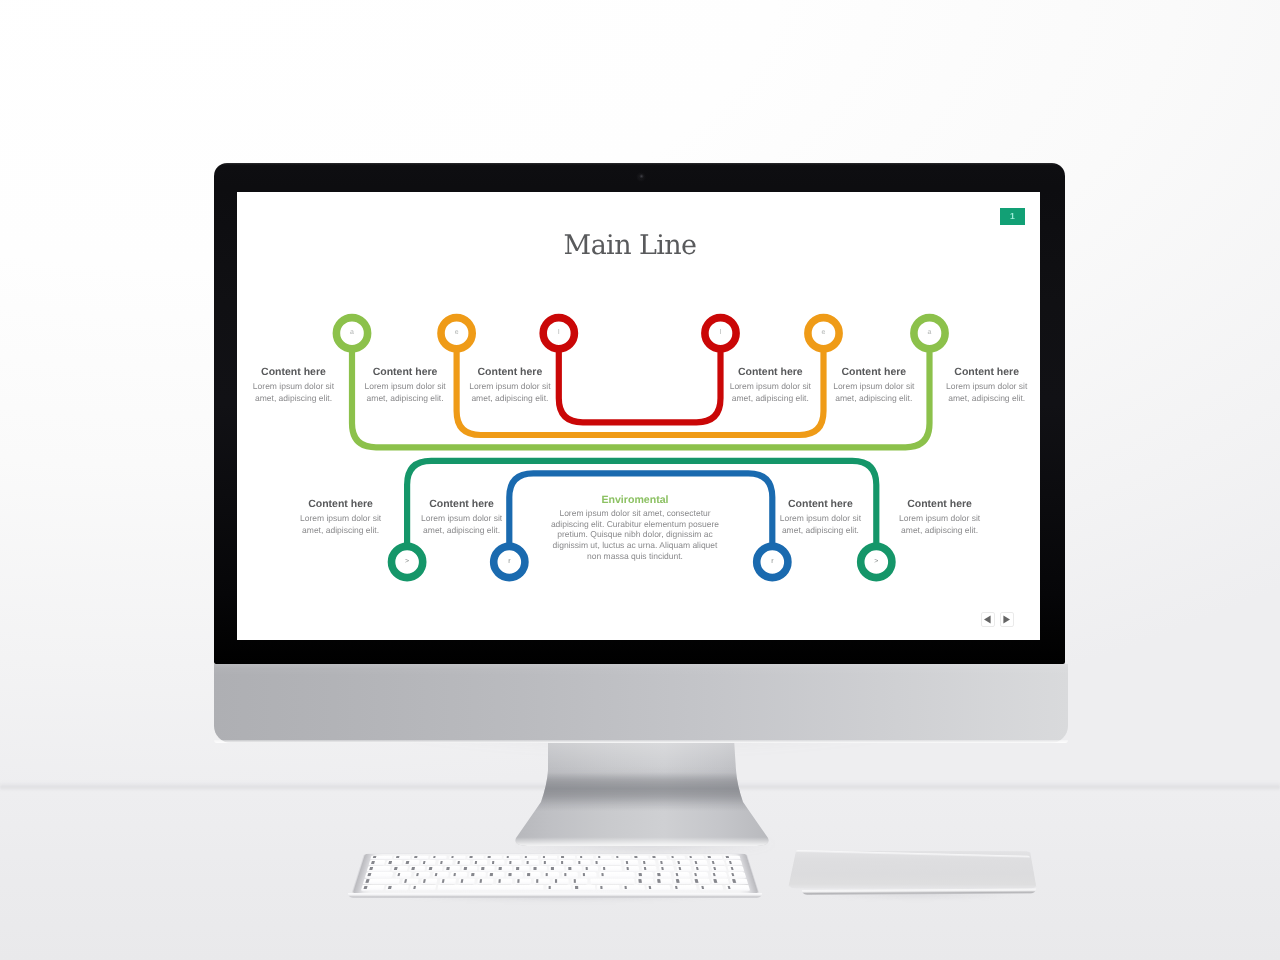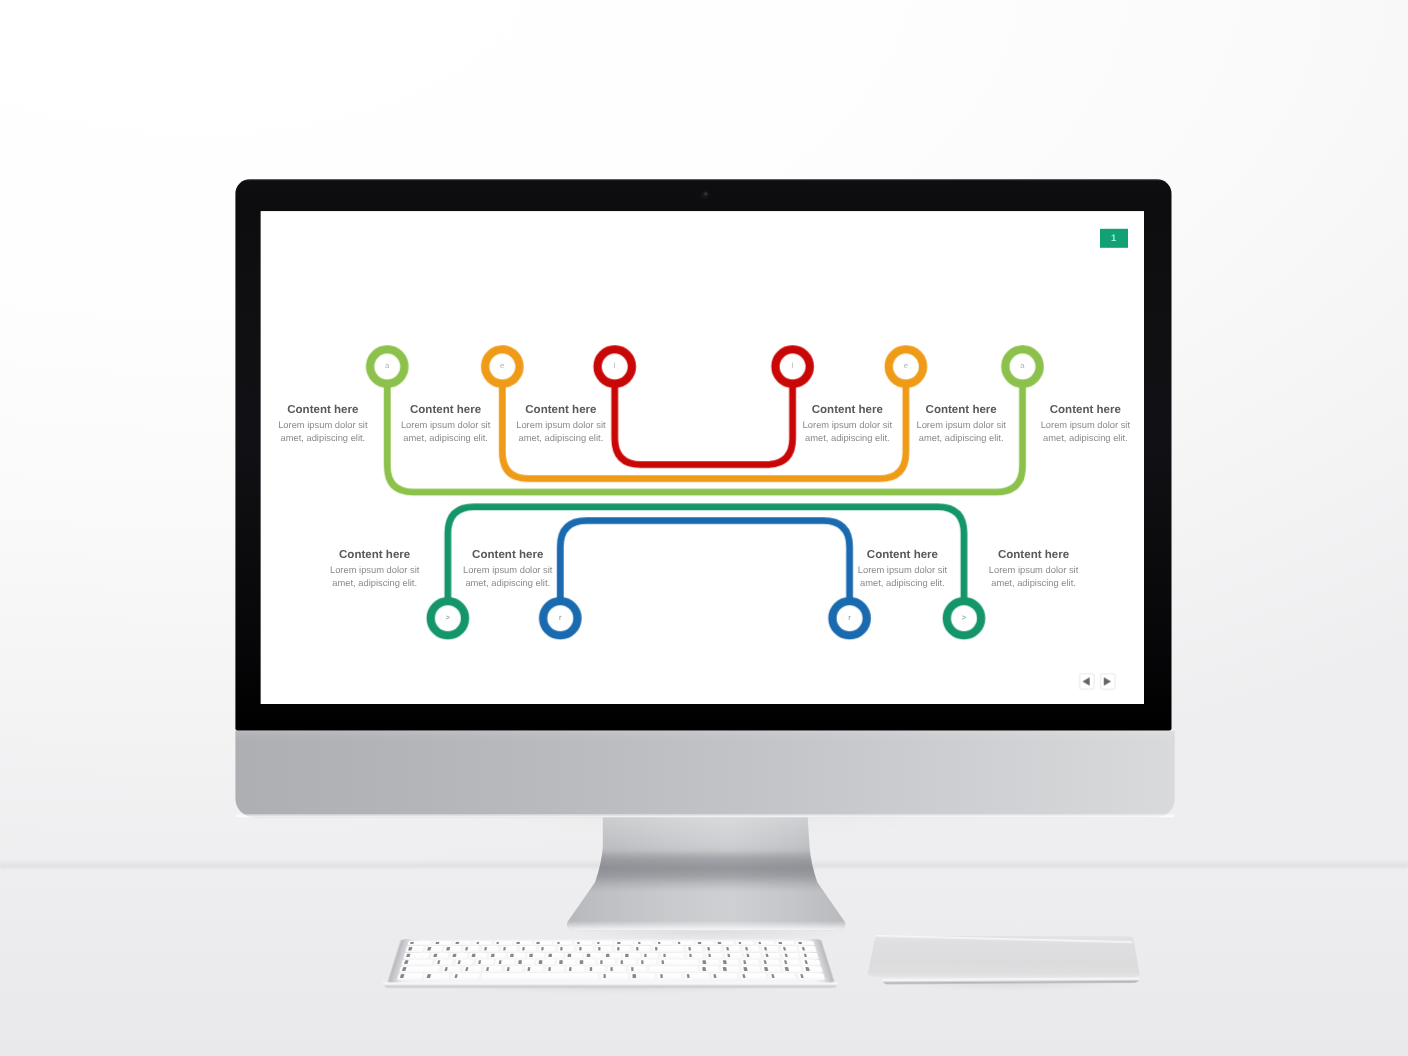--- a/index.html
+++ b/index.html
@@ -180,20 +180,21 @@
     <div class="bezel-hl"></div>
   </div>
   <div class="camera-glow"></div>
   <div class="camera"></div>
 
   <div class="screen">
     <div class="slide">
 
       <div class="badge">1</div>
 
+      <div class="title">Main Line</div>
 
       <svg class="diagram" viewBox="0 0 803 448">
           <path d="M 115 157.6 V 231.3 Q 115 255.3 139 255.3 H 668.5 Q 692.5 255.3 692.5 231.3 V 157.6" fill="none" stroke="#8cc14b" stroke-width="6.2" stroke-linecap="butt"></path>
           <path d="M 219.6 157.6 V 219 Q 219.6 243 243.6 243 H 562.5 Q 586.5 243 586.5 219 V 157.6" fill="none" stroke="#ef9b17" stroke-width="6.2" stroke-linecap="butt"></path>
           <path d="M 321.8 157.6 V 206.3 Q 321.8 230.3 345.8 230.3 H 459.5 Q 483.5 230.3 483.5 206.3 V 157.6" fill="none" stroke="#ca0707" stroke-width="6.2" stroke-linecap="butt"></path>
           <path d="M 170.1 353.6 V 292.8 Q 170.1 268.8 194.1 268.8 H 615.3 Q 639.3 268.8 639.3 292.8 V 353.6" fill="none" stroke="#159669" stroke-width="6.2" stroke-linecap="butt"></path>
           <path d="M 272.3 353.6 V 305.3 Q 272.3 281.3 296.3 281.3 H 511.29999999999995 Q 535.3 281.3 535.3 305.3 V 353.6" fill="none" stroke="#1a6aaf" stroke-width="6.2" stroke-linecap="butt"></path>
           <g>
             <circle cx="115" cy="141.2" r="15.6" fill="none" stroke="#8cc14b" stroke-width="7.599999999999998"></circle>
             <text x="115" y="142.39999999999998" text-anchor="middle" font-size="7" fill="#6f7472" fill-opacity=".55" font-family="&quot;Liberation Sans&quot;,sans-serif">a</text>
@@ -272,20 +273,24 @@
           <div class="tb" style="left: 538.4px; top: 307px; width: 90px;">
             <div class="h">Content here</div>
             <div class="p">Lorem ipsum dolor sit amet, adipiscing elit.</div>
           </div>
           <div class="tb" style="left: 657.6px; top: 307px; width: 90px;">
             <div class="h">Content here</div>
             <div class="p">Lorem ipsum dolor sit amet, adipiscing elit.</div>
           </div>
         </div>
 
+      <div class="ctr">
+        <div class="h">Enviromental</div>
+        <div class="p">Lorem ipsum dolor sit amet, consectetur adipiscing elit. Curabitur elementum posuere pretium. Quisque nibh dolor, dignissim ac dignissim ut, luctus ac urna. Aliquam aliquet non massa quis tincidunt.</div>
+      </div>
 
       <div class="navbtns">
         <div class="navbtn">
           <svg width="9" height="9" viewBox="0 0 9 9">
               <path d="M7.6 0.6 L7.6 8.4 L1 4.5 Z" fill="#656565"></path>
             </svg>
         </div>
         <div class="navbtn">
           <svg width="9" height="9" viewBox="0 0 9 9">
               <path d="M1.4 0.6 L1.4 8.4 L8 4.5 Z" fill="#656565"></path>

